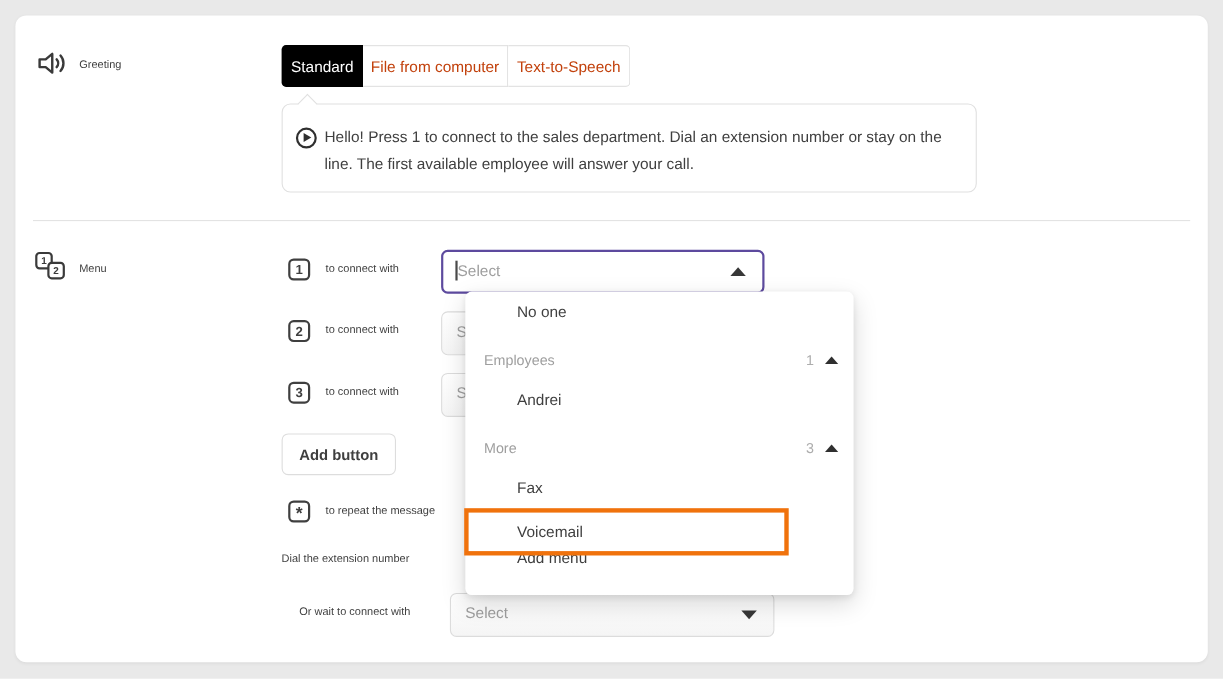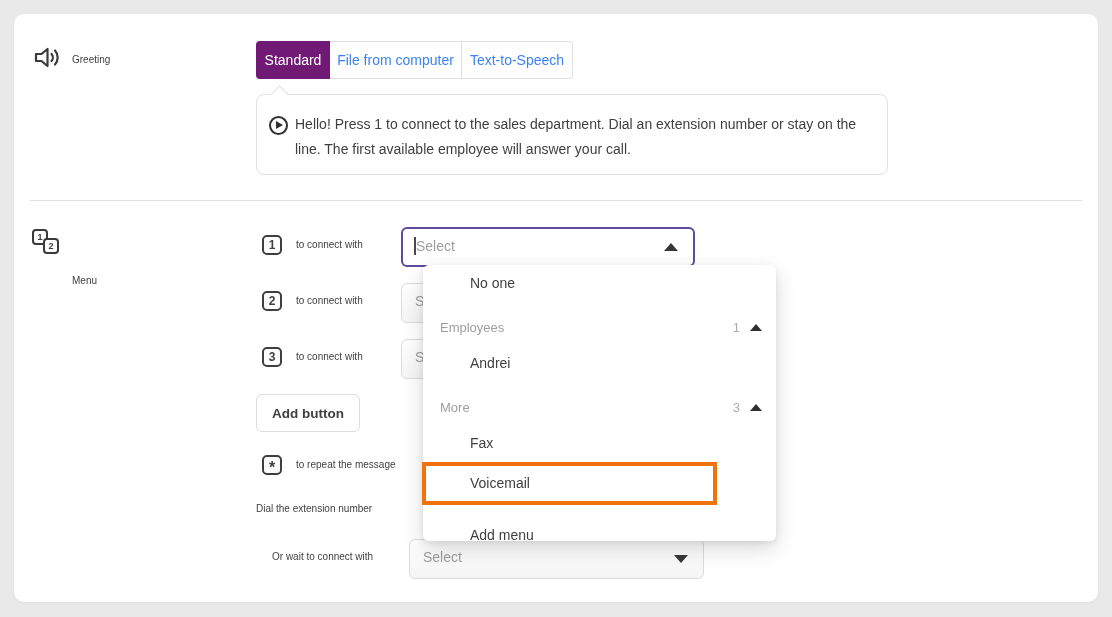--- a/index.html
+++ b/index.html
@@ -11,22 +11,22 @@
 
   
   .spk-icon { position:absolute; left:18px; top:30px; }
   .menu-icon { position:absolute; left:18px; top:215px; width:28px; height:28px; }
   .mk { position:absolute; width:16px; height:16px; border:2px solid #3a3a3a; border-radius:4px; background:#fff; font-size:9px; font-weight:bold; color:#3a3a3a; display:flex; align-items:center; justify-content:center; }
   .mk1 { left:0; top:0; }
   .mk2 { left:11px; top:9px; }
 
   
   .tabs { position:absolute; left:242px; top:27px; height:38px; display:flex; }
-  .tab { height:38px; display:flex; align-items:center; justify-content:center; font-size:14px; color:#3b82f6; background:#fff; border:1px solid #e0e0e0; border-left:none; }
-  .tab.active { background:#701a75; color:#fff; border:none; border-radius:4px 0 0 4px; }
+  .tab { height:38px; display:flex; align-items:center; justify-content:center; font-size:14px; color:#c2410c; background:#fff; border:1px solid #e0e0e0; border-left:none; }
+  .tab.active { background:#000000; color:#fff; border:none; border-radius:4px 0 0 4px; }
   .tab.last { border-radius:0 4px 4px 0; }
 
   
   .bubble { position:absolute; left:242px; top:80px; width:632px; height:81px; background:#fff; border:1px solid #e0e0e0; border-radius:8px; }
   .bubble-tail { position:absolute; left:16px; top:-7px; width:13px; height:13px; background:#fff; border-left:1px solid #e0e0e0; border-top:1px solid #e0e0e0; transform:rotate(45deg); }
   .play { position:absolute; left:12px; top:21px; width:19px; height:19px; border:2px solid #2f2f2f; border-radius:50%; }
   .play::after { content:''; position:absolute; left:5px; top:3px; width:0; height:0; border-left:7px solid #2f2f2f; border-top:4.5px solid transparent; border-bottom:4.5px solid transparent; }
   .bubble-text { position:absolute; left:38px; top:17px; width:580px; font-size:14px; line-height:24.5px; color:#3f3f3f; }
 
   .divider { position:absolute; left:16px; top:186px; width:1052px; height:1px; background:#e3e3e3; }
@@ -80,21 +80,21 @@
     <span class="play"></span>
     <div class="bubble-text">Hello! Press 1 to connect to the sales department. Dial an extension number or stay on the line. The first available employee will answer your call.</div>
   </div>
 
   <div class="divider"></div>
 
   <span class="menu-icon">
     <span class="mk mk1">1</span>
       <span class="mk mk2">2</span>
   </span>
-  <div class="lbl" style="left:58px; top:221px;margin-top:36px;">Menu</div>
+  <div class="lbl" style="left:58px; top:221px;">Menu</div>
 
   <div class="numbox" style="left:248px; top:221px;">1</div>
   <div class="lbl" style="left:282px; top:221px;">to connect with</div>
   <div class="sel focused" style="left:387px; top:213px; z-index:2;">
     <span class="text-cursor"></span>
     <span class="ph">Select</span>
     <span class="caret-up"></span>
   </div>
 
   <div class="numbox" style="left:248px; top:277px;">2</div>
@@ -138,20 +138,20 @@
       <span class="g">More</span>
       <span class="c">3</span>
       <span class="gcaret"></span>
     </div>
     <div class="opt" style="top:160px;">
       <span class="t">Fax</span>
     </div>
     <div class="opt" style="top:200px;">
       <span class="t">Voicemail</span>
     </div>
-    <div class="opt" style="top:252px; height:36px;padding-left:40px;">
+    <div class="opt" style="top:224px; height:36px;padding-left:40px;">
       <span class="t">Add menu</span>
     </div>
   </div>
 
   <div class="hl-box"></div>
 
 </div>
 
 </body></html>

